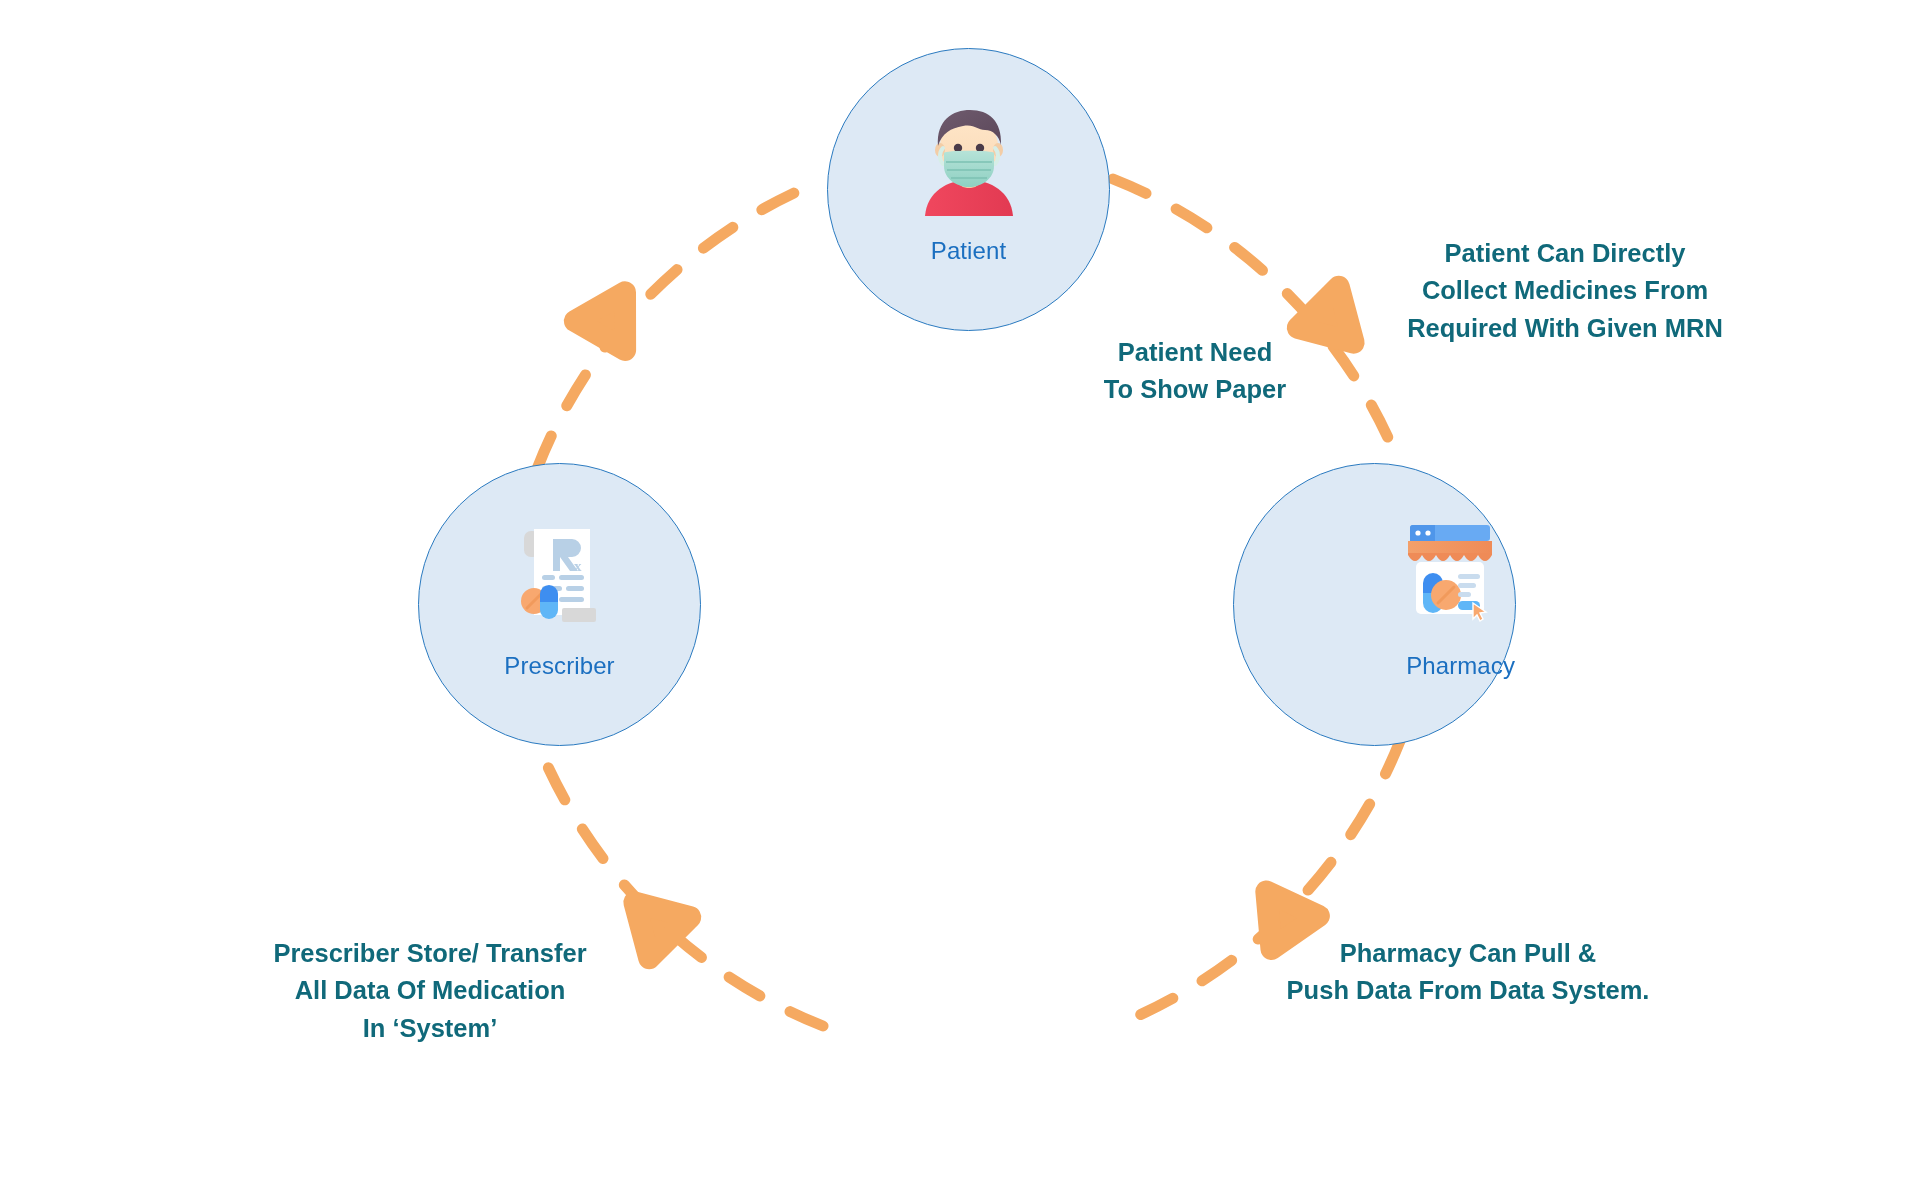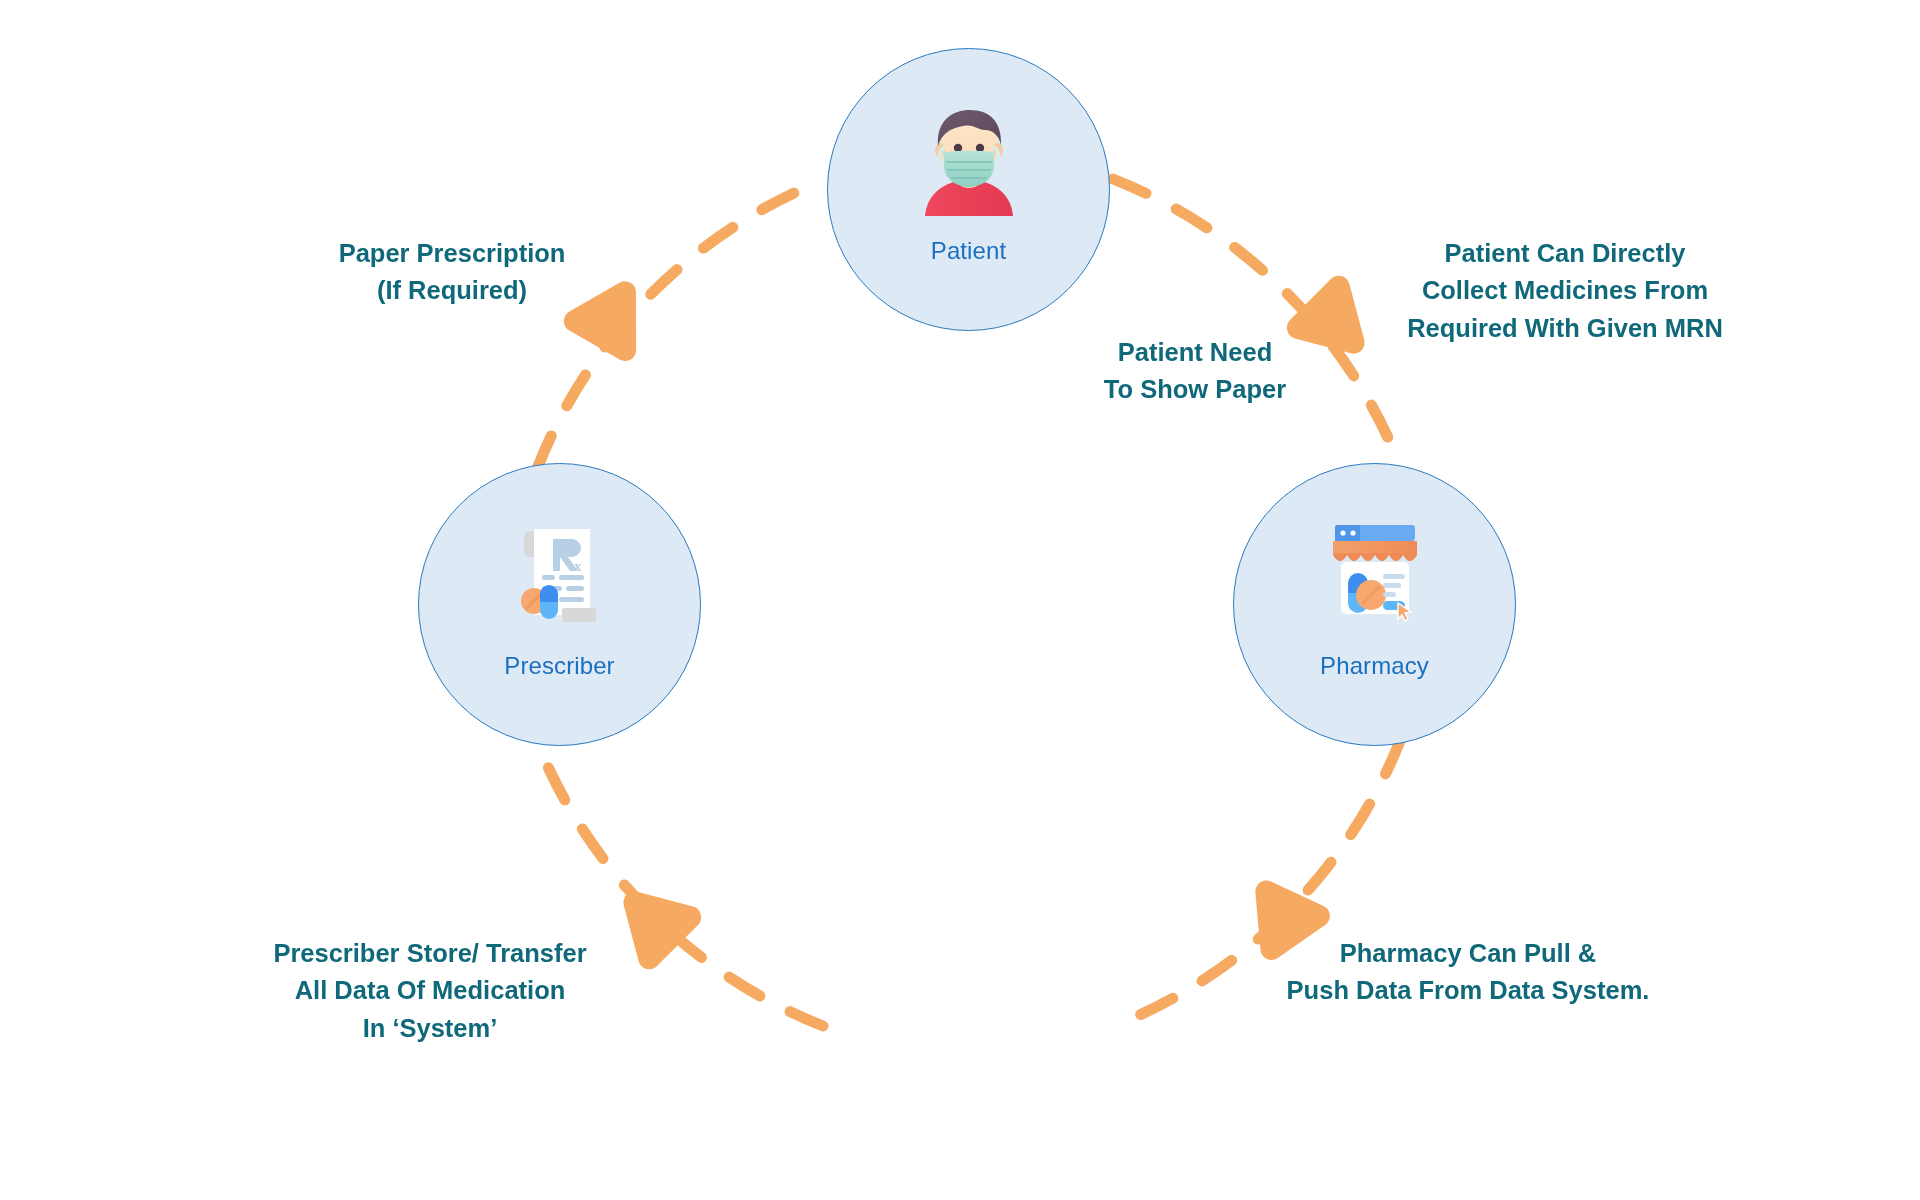--- a/index.html
+++ b/index.html
@@ -59,21 +59,21 @@
     text-align: center;
     letter-spacing: 0.1px;
   }
 
   #node-patient {
     left: 827px; top: 48px;
     width: 283px; height: 283px;
   }
   #node-pharmacy {
     left: 1233px; top: 463px;
-    width: 283px; height: 283px;
+    width: 283px; height: 283px; align-items: flex-end;
   }
   #node-prescriber {
     left: 418px; top: 463px;
     width: 283px; height: 283px;
   }
   #node-storage {
     left: 827px; top: 873px;
     width: 283px; height: 283px;
   }
   #node-storage .node-icon { margin-top: 38px; height: 120px; }
@@ -263,24 +263,20 @@
 
         <circle cx="34" cy="86" r="13" fill="#f8a86f"></circle>
         <path d="M27 93 L41 79" stroke="#f19a5c" stroke-width="3" stroke-linecap="round"></path>
         <rect x="40" y="70" width="18" height="34" rx="9" fill="url(#capsG2)"></rect>
       </svg>
     </div>
     <div class="node-label">Prescriber</div>
   </div>
 
 
-  <div class="caption" id="cap-paper">
-    <div>Paper Prescription</div>
-    <div>(If Required)</div>
-  </div>
 
   <div class="caption" id="cap-collect">
     <div>Patient Can Directly</div>
     <div>Collect Medicines From</div>
     <div>Required With Given MRN</div>
   </div>
 
   <div class="caption" id="cap-showpaper">
     <div>Patient Need</div>
     <div>To Show Paper</div>

